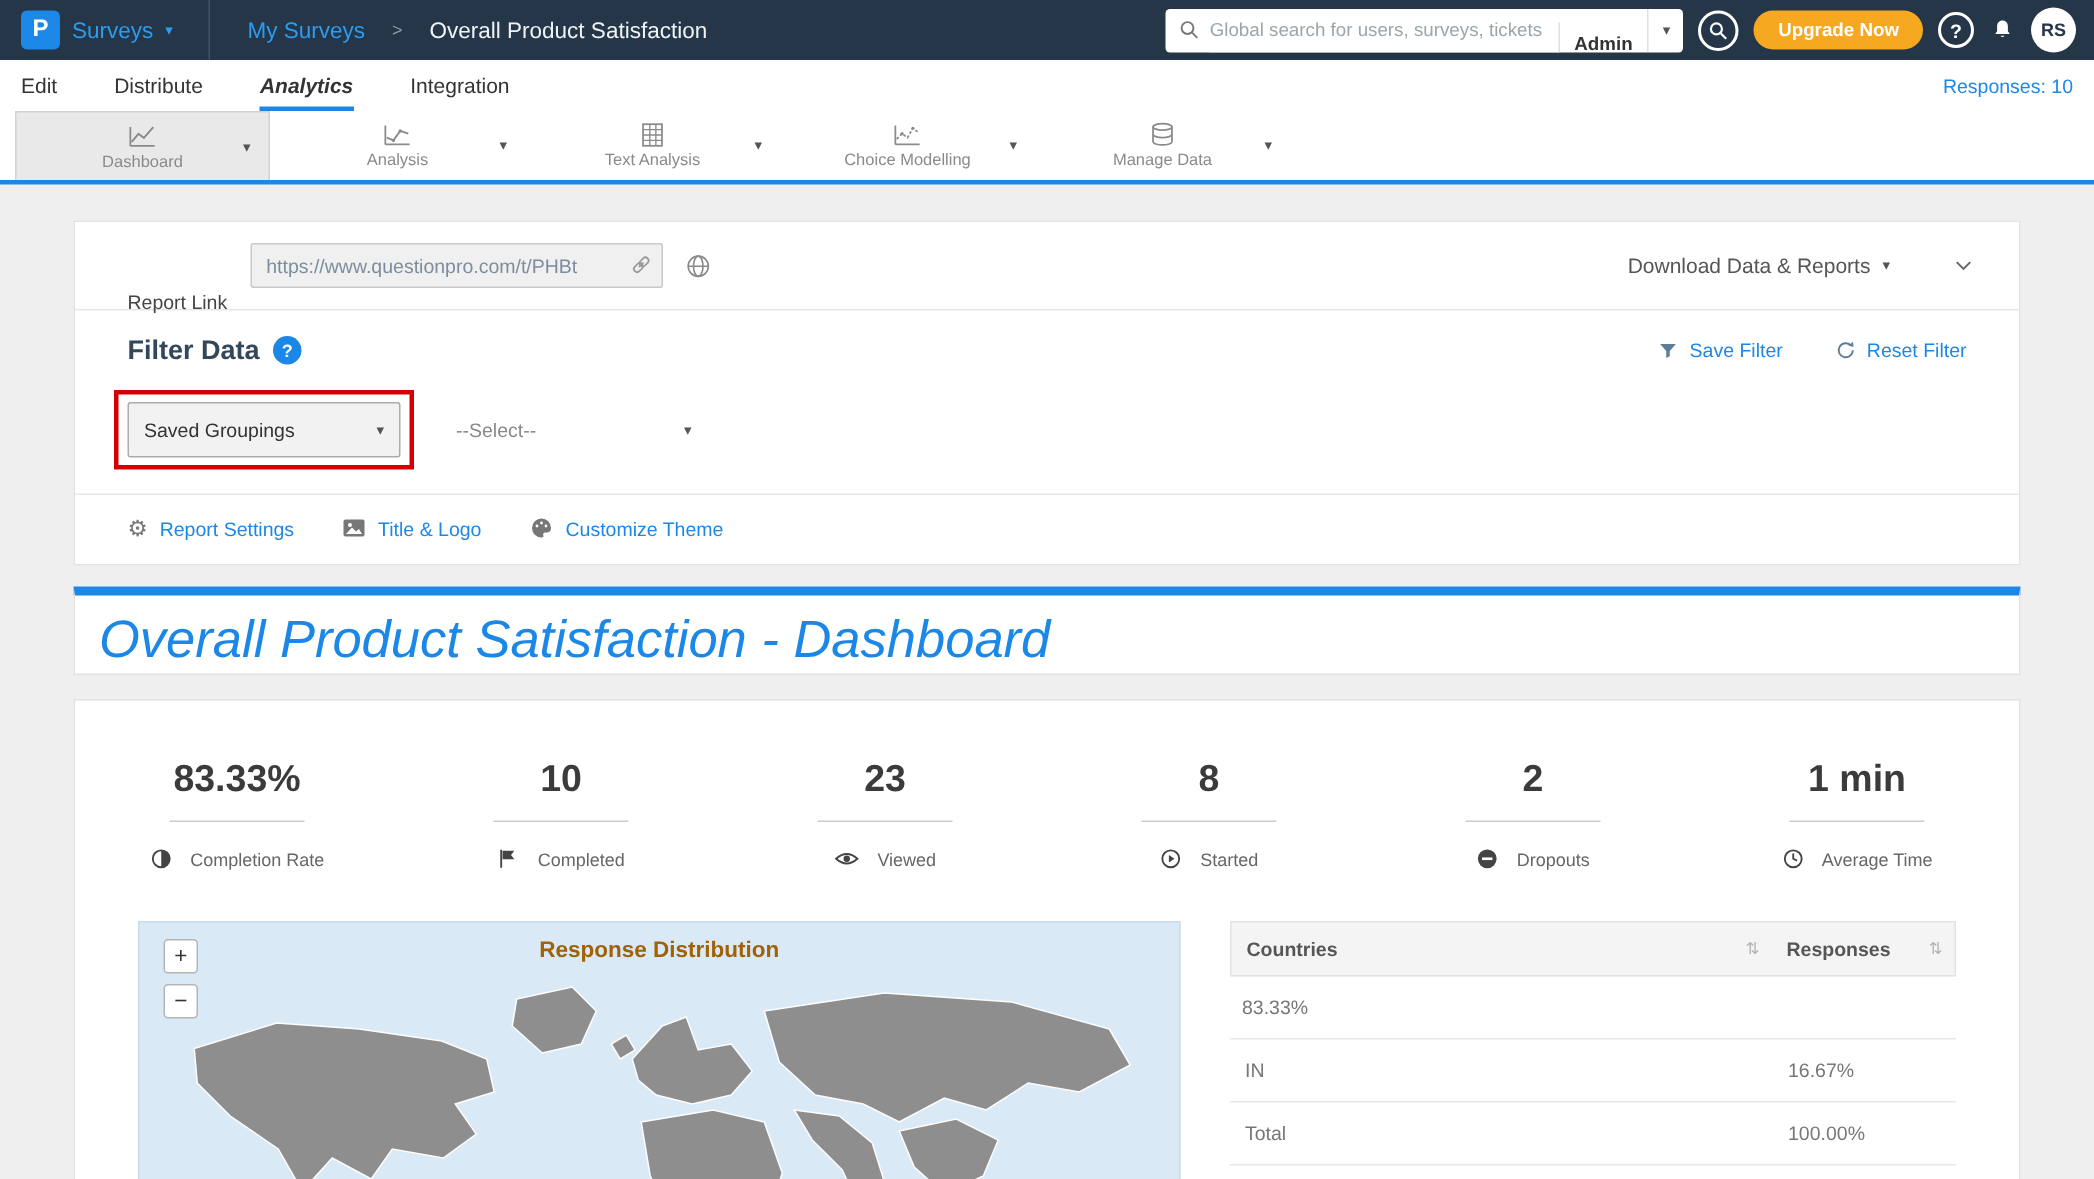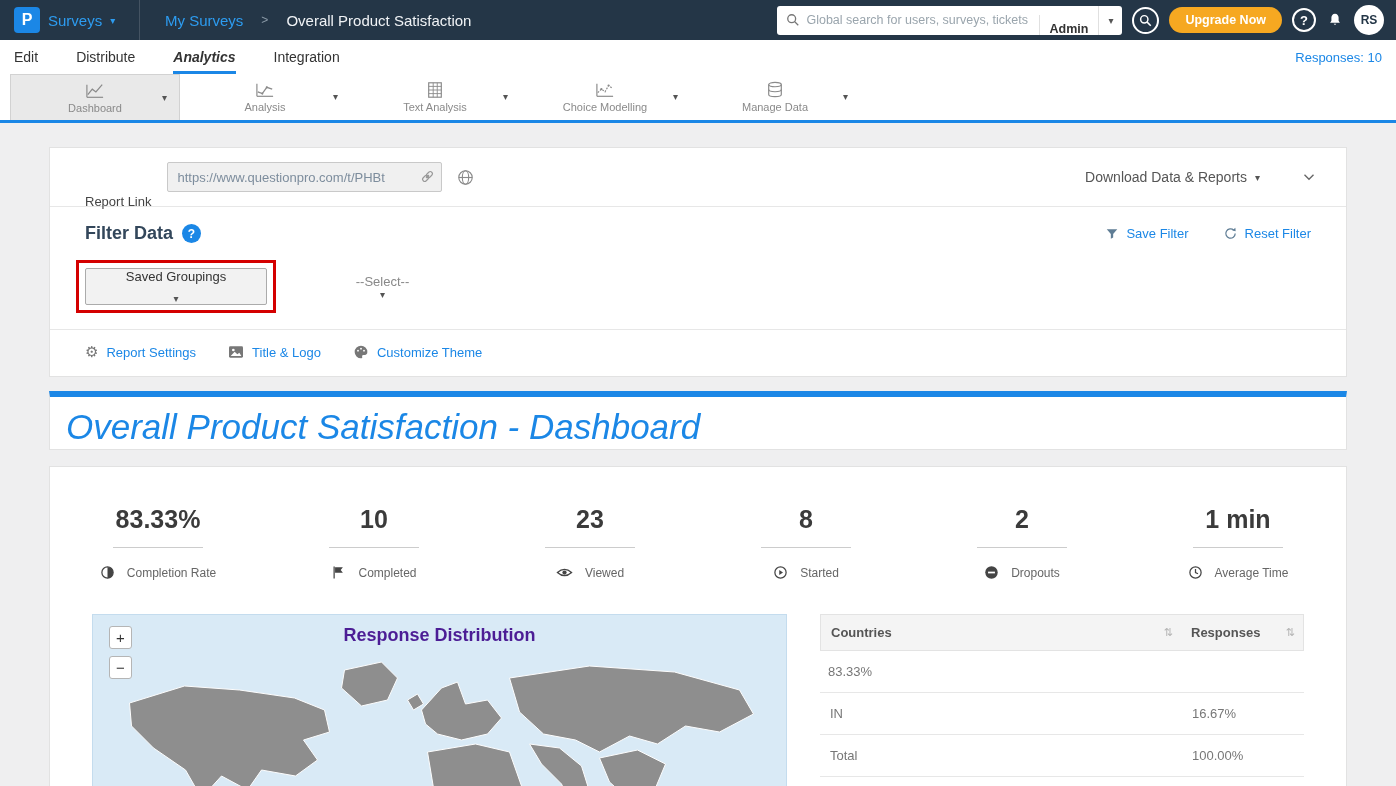--- a/index.html
+++ b/index.html
@@ -74,21 +74,21 @@
 
   .filter-head { display:flex; align-items:center; padding:16px 35px 6px; }
   .ftitle { font-size:18px; color:#33475b; font-weight:600; }
   .fhelp { width:19px; height:19px; border-radius:50%; background:#1b87e6; color:#fff; font-size:12px;
            font-weight:bold; display:flex; align-items:center; justify-content:center; margin-left:9px; cursor:pointer; }
   .factions { margin-left:auto; display:flex; gap:34px; }
   .flink { display:flex; align-items:center; gap:7px; color:#1b87e6; font-size:13px; cursor:pointer; text-decoration:none; }
 
   .filter-row { display:flex; align-items:center; padding:10px 0 16px 26px; }
   .red-annotation { border:3px solid #d40000; padding:5px 6px; }
-  .select { display:flex; align-items:center; justify-content:space-between; cursor:pointer;flex-direction:column; }
+  .select { display:flex; align-items:center; justify-content:space-between; cursor:pointer; }
   .select.gray { width:182px; height:37px; background:#f2f2f2; border:1px solid #ababab; border-radius:2px;
                  padding:0 10px; font-size:13px; color:#333; }
   .select.plain { width:165px; margin-left:24px; font-size:13px; color:#888; padding:0 4px; }
 
   .card-foot { display:flex; align-items:center; gap:32px; padding:13px 35px 15px; }
   .foot-link { display:flex; align-items:center; gap:8px; color:#1b87e6; font-size:13px; cursor:pointer; text-decoration:none; }
   .gear-glyph { color:#777; font-size:15px; }
 
   .title-card { margin-top:14px; border-top:6px solid #1b87e6; }
   .page-title { font-size:35px; color:#1b87e6; font-weight:500; padding:10px 0 2px 16px;font-style:italic; }
@@ -96,21 +96,21 @@
   .content-card { margin-top:16px; min-height:330px; }
   .stats { display:flex; padding-top:38px; }
   .stat { flex:1; text-align:center; }
   .stat-value { font-size:25px; font-weight:bold; color:#3b3b3b; }
   .stat-rule { width:90px; border-bottom:1px solid #ccc; margin:13px auto 0; }
   .stat-meta { margin-top:17px; display:flex; align-items:center; justify-content:center; gap:12px;
                color:#666; font-size:12px; }
 
   .viz-row { display:flex; align-items:flex-start; gap:33px; margin:34px 42px 0; }
   .map-card { position:relative; width:695px; background:#d9eaf6; border:1px solid #c4dcee; }
-  .map-title { text-align:center; font-size:18px; font-weight:bold; color:#4c1d95; padding:10px 0 2px; }
+  .map-title { text-align:center; font-size:15px; font-weight:bold; color:#a16207; padding:10px 0 2px; }
   .zoom { position:absolute; left:16px; top:11px; display:flex; flex-direction:column; gap:7px; }
   .zoom button { width:23px; height:23px; background:#fff; border:1px solid #b5b5b5; border-radius:3px;
                  font-size:15px; color:#333; cursor:pointer; line-height:1; font-family:"Liberation Sans", sans-serif; }
   .worldmap { display:block; width:100%; height:330px; }
 
   .ctable { flex:1; font-size:13px; }
   .thead { display:flex; background:#f4f4f4; border:1px solid #e3e3e3; color:#555; font-weight:bold; }
   .th1 { flex:1; display:flex; align-items:center; justify-content:space-between; padding:10px 10px 10px 10px; }
   .th2 { width:120px; display:flex; align-items:center; justify-content:space-between; padding:10px 8px; }
   .sort { color:#b4b4b4; font-size:11px; font-weight:normal; cursor:pointer; }

